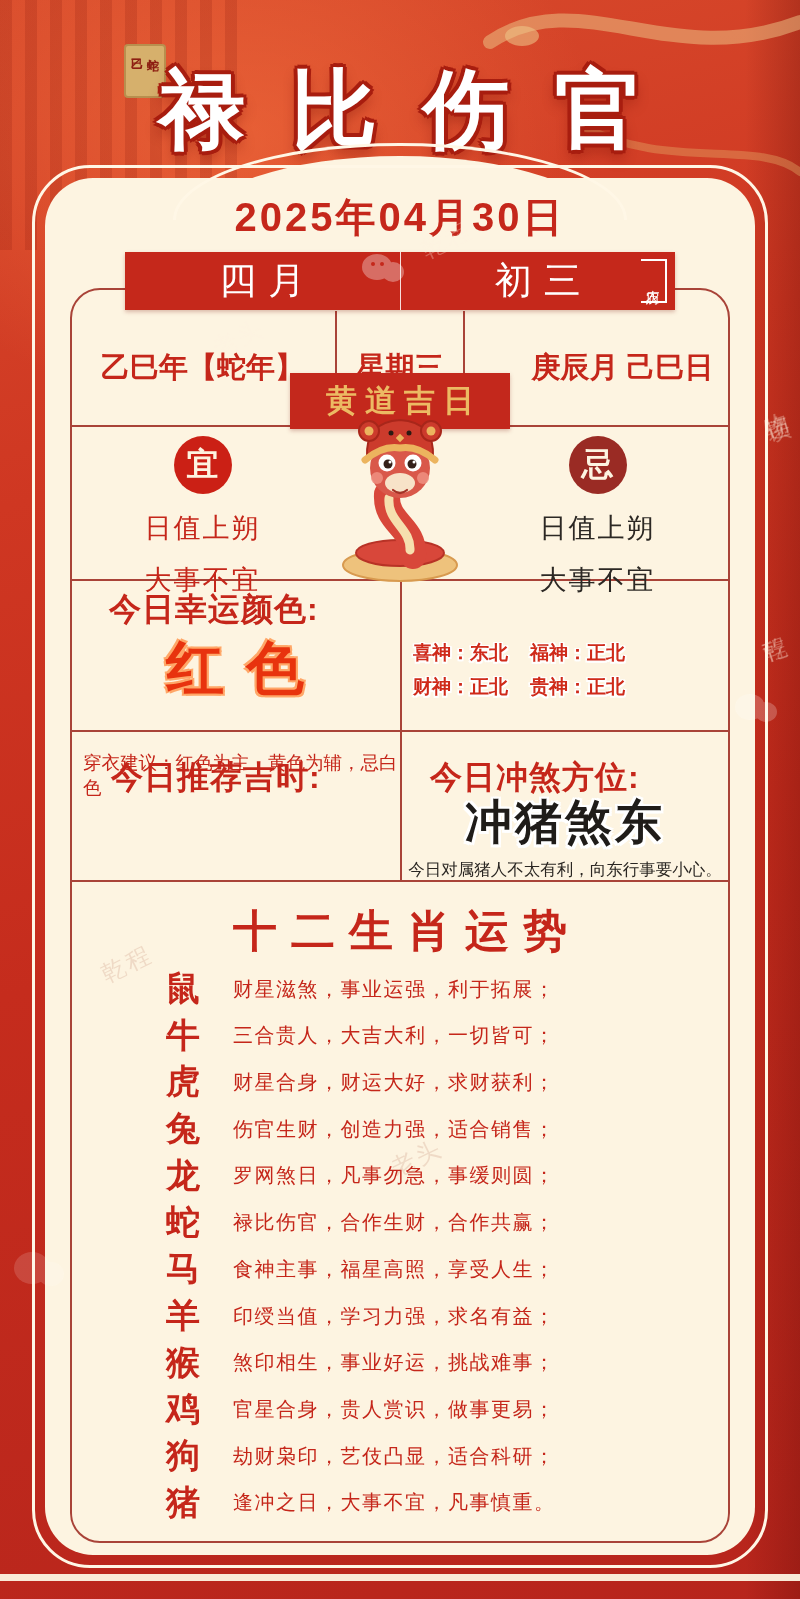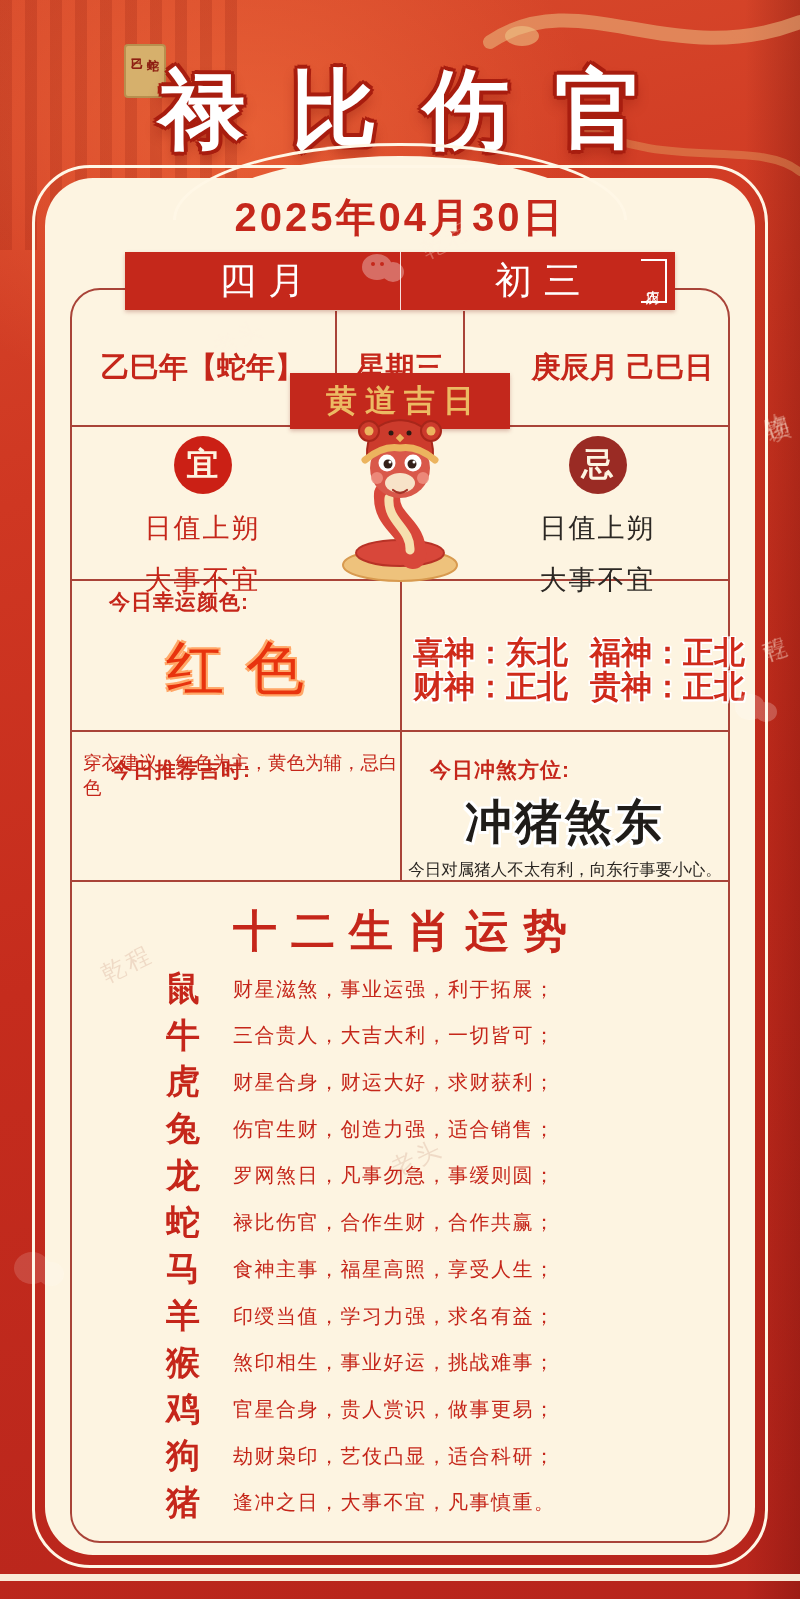--- a/index.html
+++ b/index.html
@@ -81,32 +81,32 @@
     font-family:"Liberation Serif","DejaVu Serif",serif;}
   .yi .yj-badge{background:#cb2015;}
   .ji .yj-badge{background:#9a2b24;}
   .yj-line{font-size:27px;margin-top:16px;letter-spacing:2px;}
   .yi .yj-line{color:#c5261a;}
   .ji .yj-line{color:#2c2824;}
 
   .snake{position:absolute;left:262px;top:228px;z-index:4;}
 
   
-  .sec-head{position:absolute;font-size:21px;font-weight:bold;color:#c5261a;z-index:2;letter-spacing:1px;}
+  .sec-head{position:absolute;font-size:32px;font-weight:bold;color:#c5261a;z-index:2;letter-spacing:1px;}
 
   .lc-value{position:absolute;left:25px;top:452px;width:330px;text-align:center;z-index:2;
-    font-family:"Liberation Serif","DejaVu Serif",serif;font-weight:400;font-size:58px;color:#e8330e;
+    font-family:"Liberation Serif","DejaVu Serif",serif;font-weight:700;font-size:58px;color:#e8330e;
     letter-spacing:22px;text-indent:22px;
     text-shadow:2px 2px 0 #ffa768,-2px -2px 0 #ffa768,2px -2px 0 #ffa768,-2px 2px 0 #ffa768;}
   .lc-advice{position:absolute;left:38px;top:524px;width:315px;font-size:18.5px;color:#c5261a;z-index:2;margin-top:48px;}
 
   .outlined{color:#cf2a1a;font-weight:bold;
     text-shadow:-1.5px -1.5px 0 #fff,1.5px -1.5px 0 #fff,-1.5px 1.5px 0 #fff,1.5px 1.5px 0 #fff,
       -1.5px 0 0 #fff,1.5px 0 0 #fff,0 1.5px 0 #fff,0 -1.5px 0 #fff;}
-  .gods-lines{position:absolute;left:368px;top:458px;z-index:2;font-size:31px;line-height:34px;}
+  .gods-lines{position:absolute;left:368px;top:458px;z-index:2;font-size:19px;line-height:34px;}
   .gods-line{display:flex;}
   .god-pair{margin-right:22px;white-space:nowrap;}
   .god-pair:last-child{margin-right:0;}
 
   .hours-lines{position:absolute;left:118px;top:612px;z-index:2;font-size:21.5px;line-height:27.5px;letter-spacing:.5px;}
 
   .clash-value{position:absolute;left:360px;top:613px;width:320px;text-align:center;z-index:2;
     font-size:47px;font-weight:900;color:#1f1c19;letter-spacing:3px;
     text-shadow:-2.5px -2.5px 0 #fff,2.5px -2.5px 0 #fff,-2.5px 2.5px 0 #fff,2.5px 2.5px 0 #fff,
       -2.5px 0 0 #fff,2.5px 0 0 #fff,0 2.5px 0 #fff,0 -2.5px 0 #fff;}

